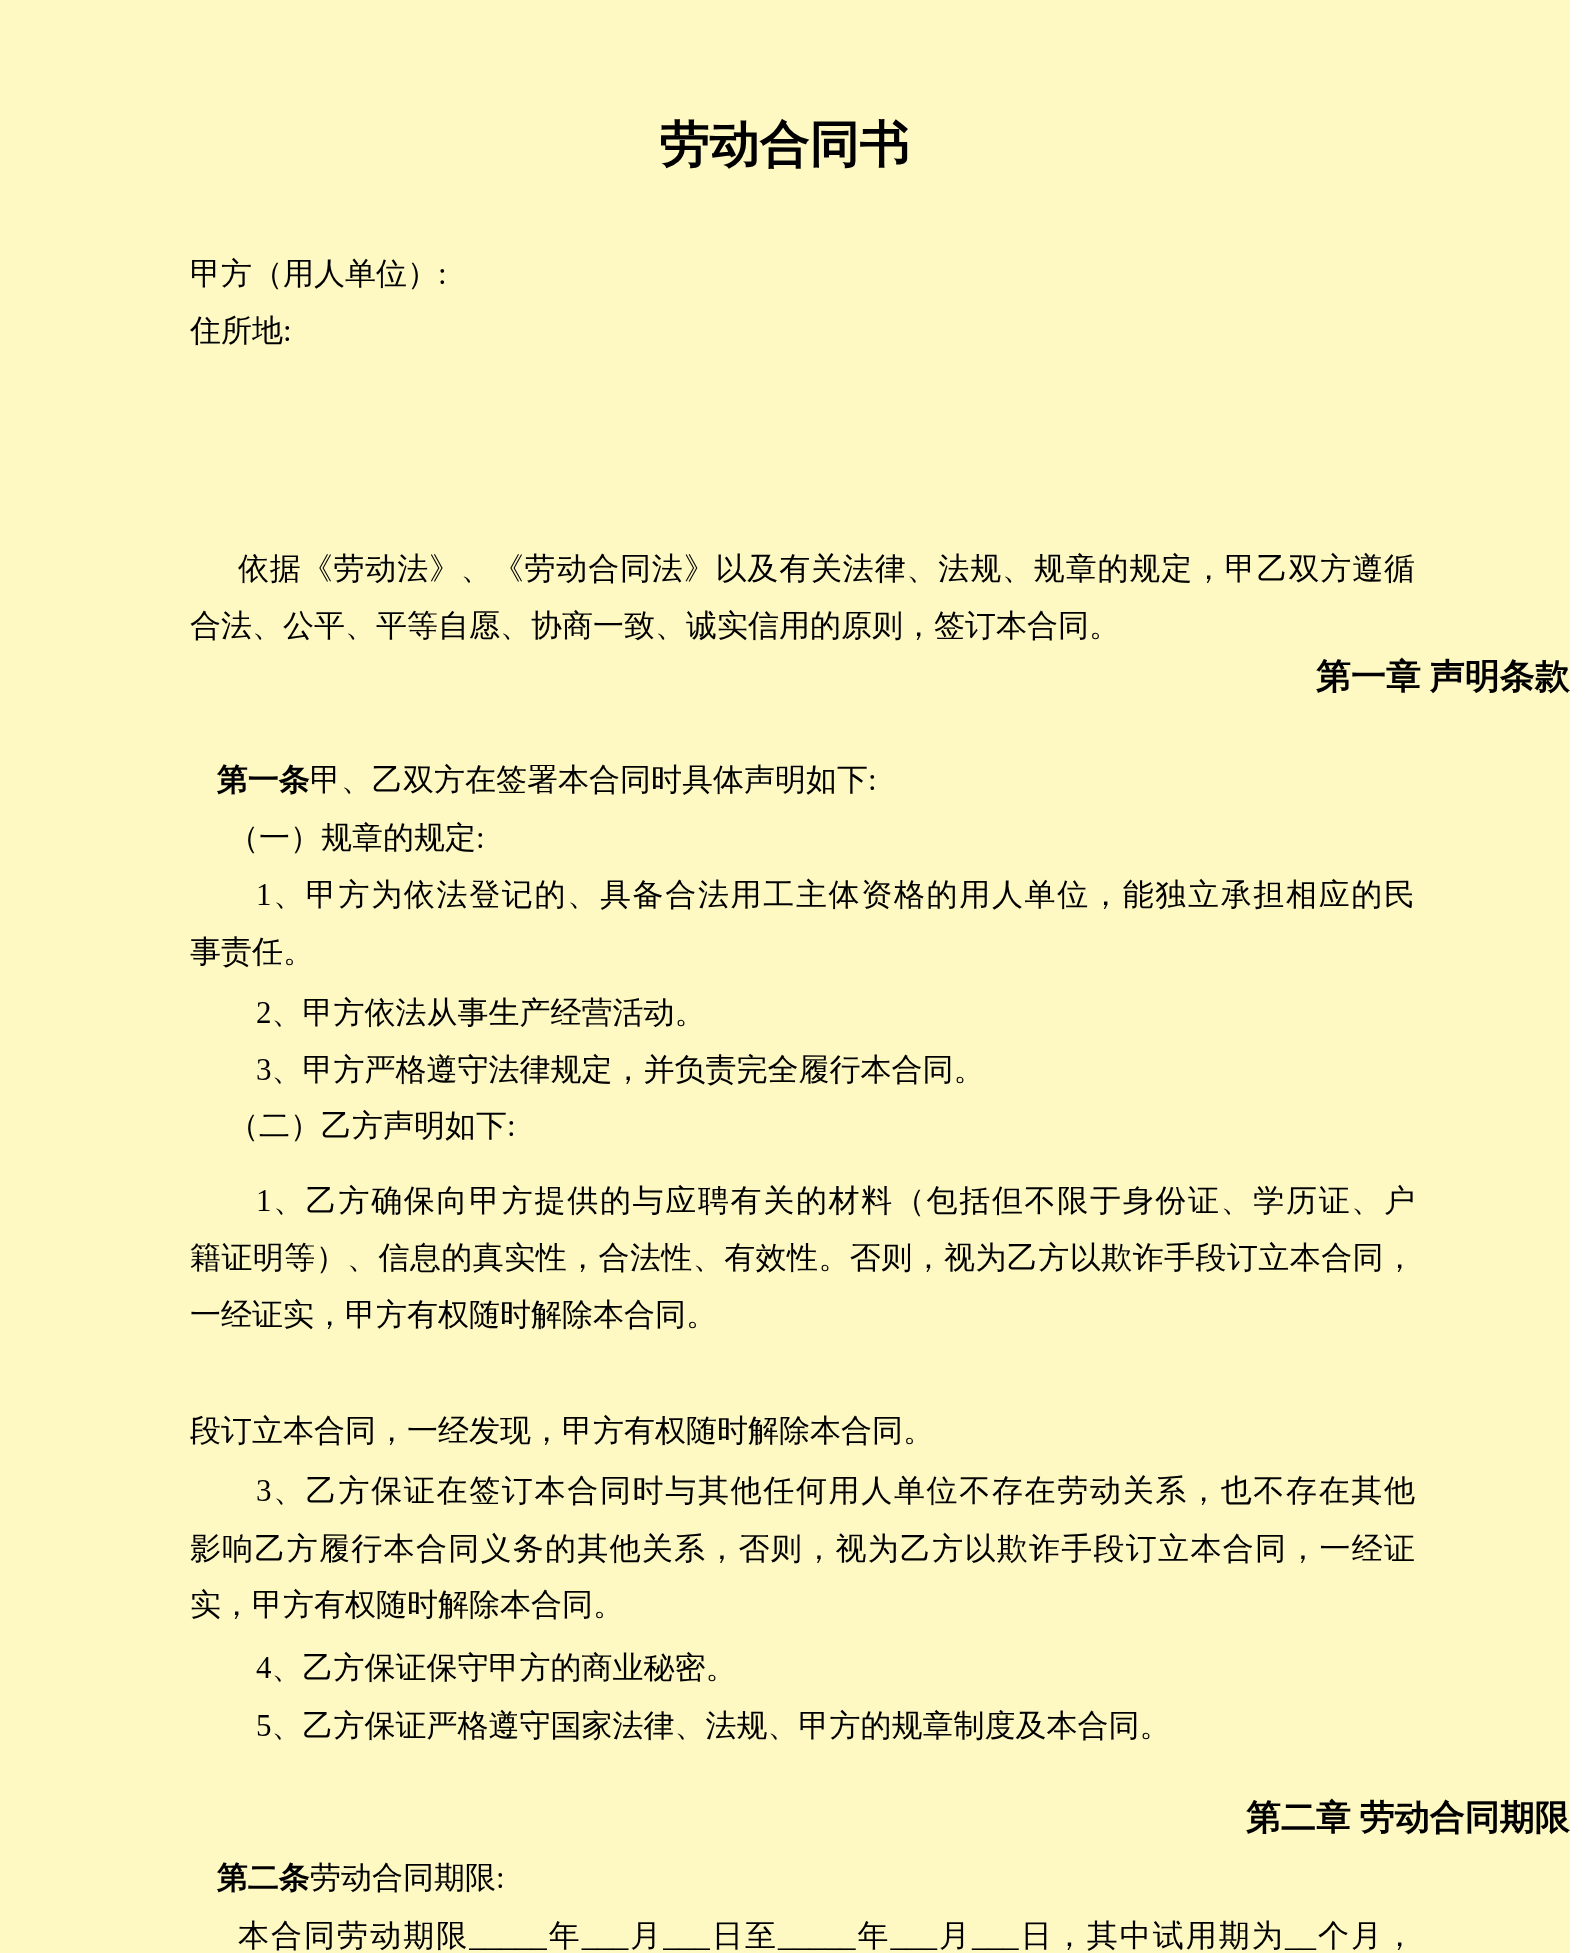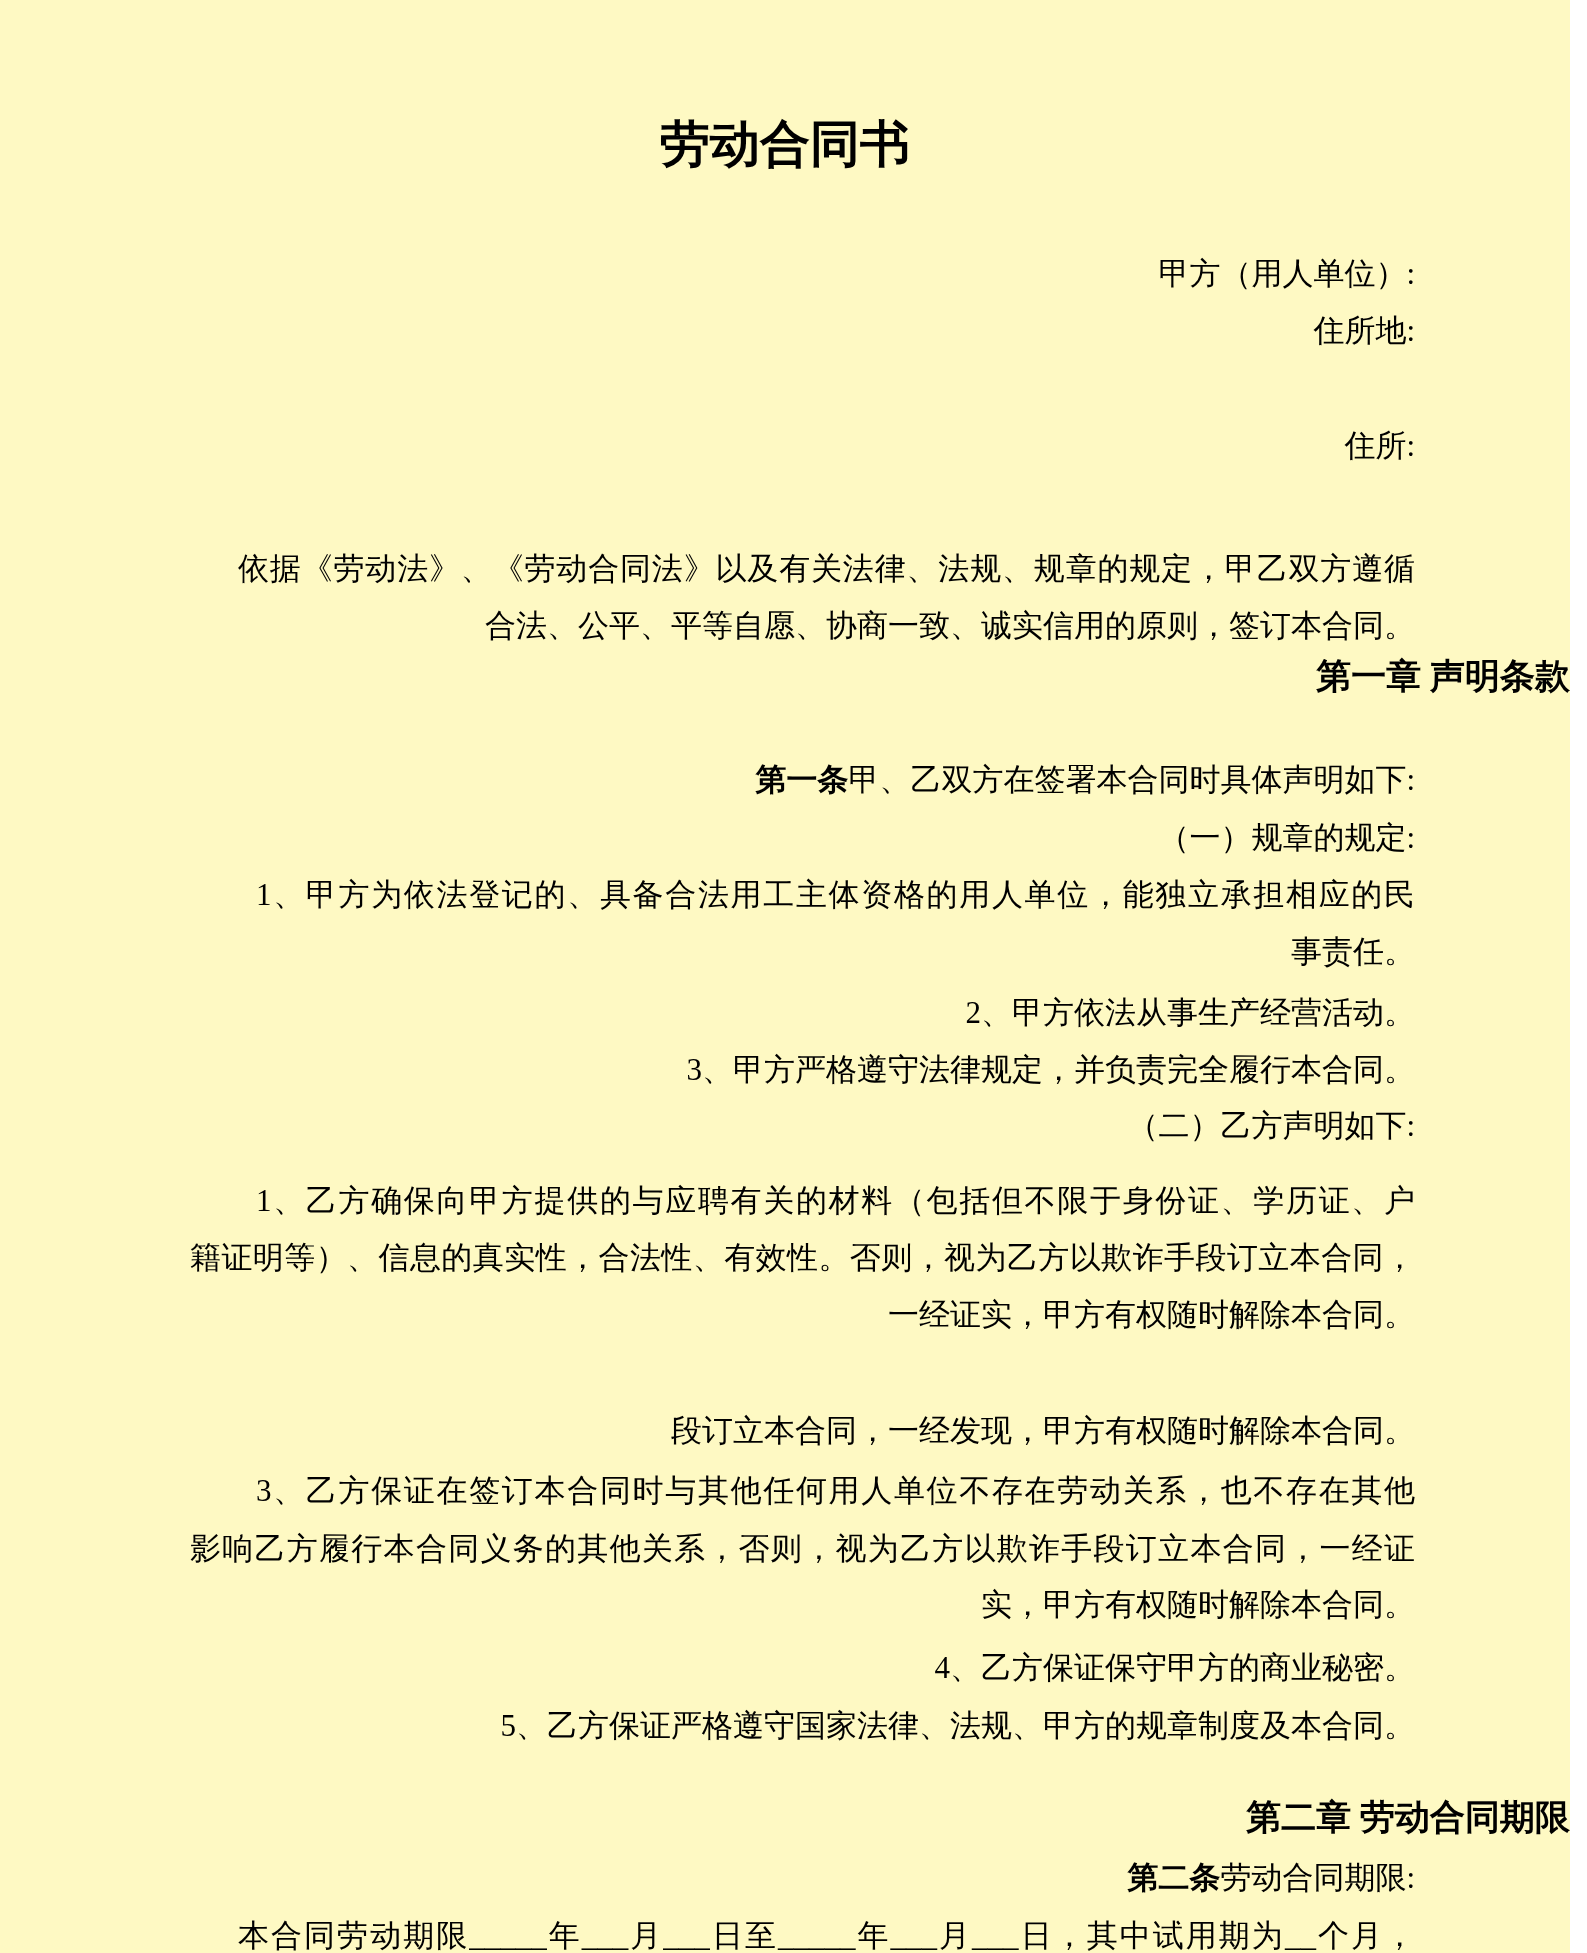--- a/index.html
+++ b/index.html
@@ -12,21 +12,20 @@
     font-family: "Liberation Serif", "DejaVu Serif", serif;
     overflow: hidden;
   }
   .line {
     position: absolute;
     left: 190px;
     right: 155px;
     font-size: 31px;
     line-height: 38px;
     white-space: nowrap;
-    text-align: right;
   }
   .just {
     white-space: normal;
     text-align: justify;
     text-align-last: justify;
     text-justify: inter-ideograph;
   }
   .center {
     left: 0;
     right: 0;
@@ -57,21 +56,20 @@
 </style>
 </head>
 <body>
 
 <div class="page">
 
   <div class="doc-title">劳动合同书</div>
 
   <div class="line" style="top:255px">甲方（用人单位）:</div>
   <div class="line" style="top:312px">住所地:</div>
-  <div class="line" style="top:427px">住所:</div>
 
   <div class="line just ind-p" style="top:550px">依据《劳动法》、《劳动合同法》以及有关法律、法规、规章的规定，甲乙双方遵循</div>
   <div class="line" style="top:607px">合法、公平、平等自愿、协商一致、诚实信用的原则，签订本合同。</div>
 
   <div class="line center h1" style="top:655px">第一章 声明条款</div>
 
   <div class="line ind-art" style="top:761px">
     <span class="article-label">第一条</span><span>甲、乙双方在签署本合同时具体声明如下:</span>
   </div>
 

